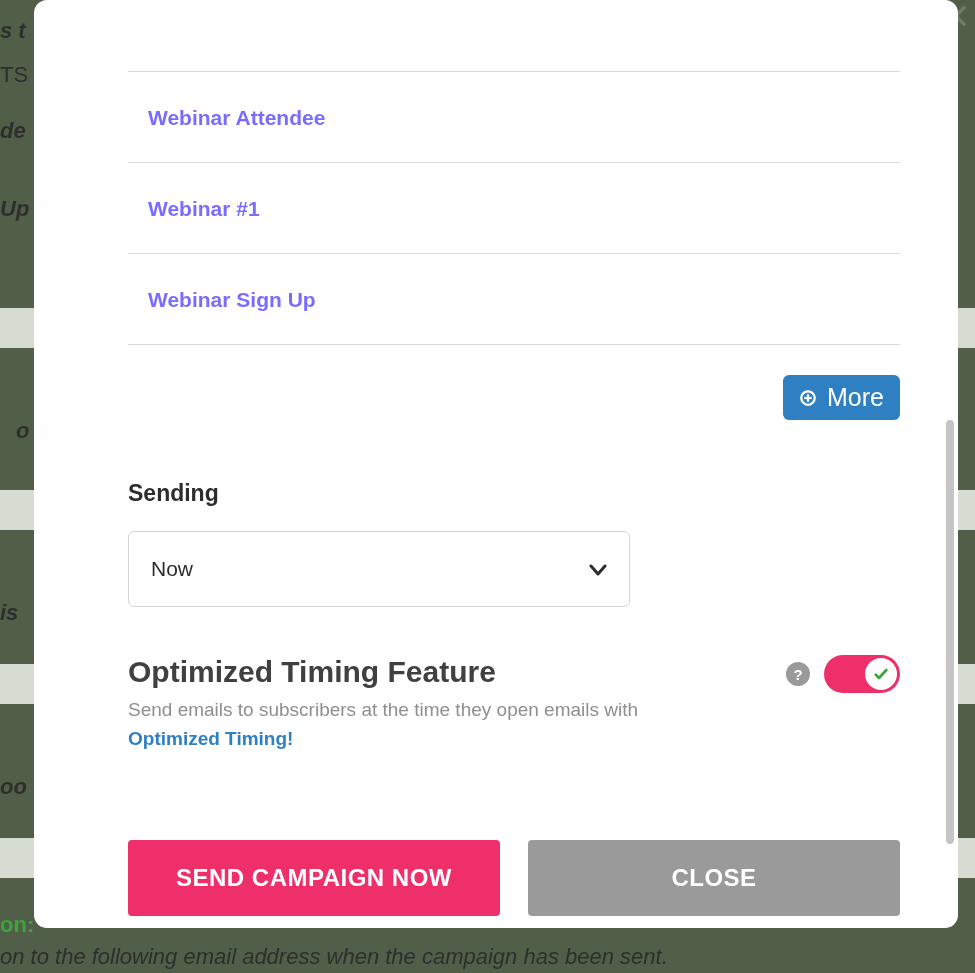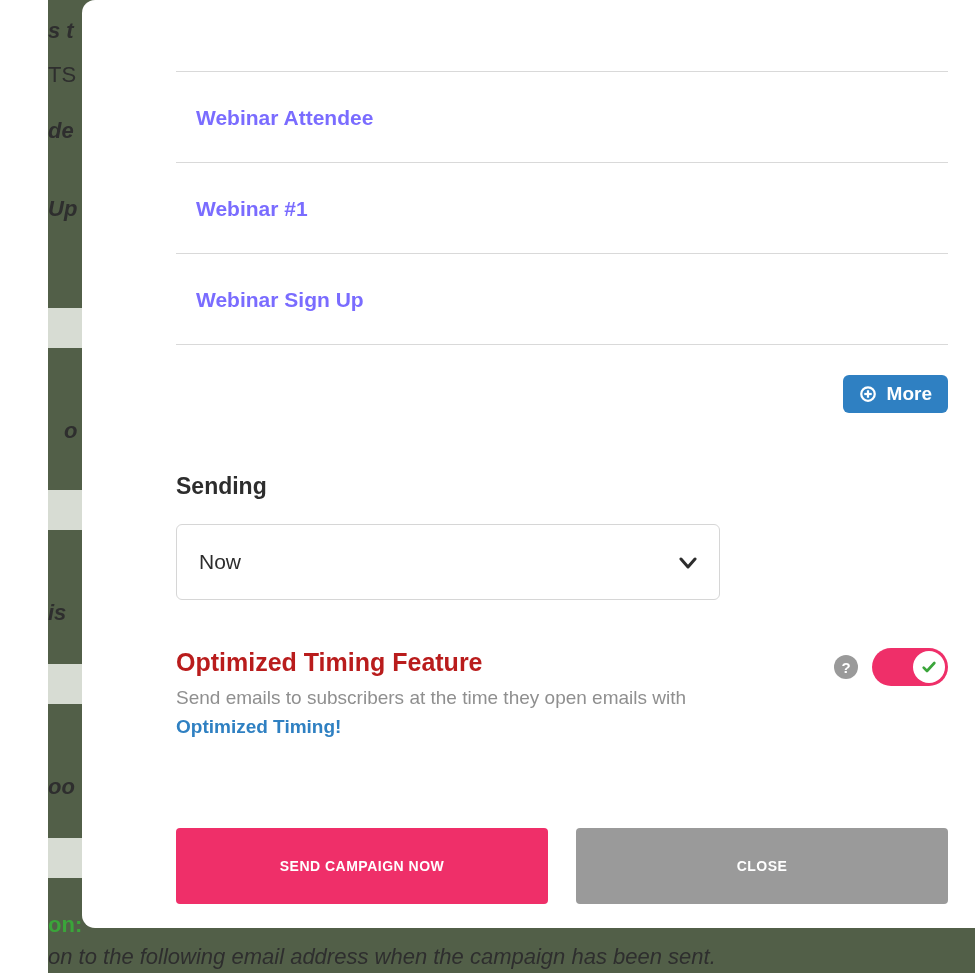--- a/index.html
+++ b/index.html
@@ -1,20 +1,19 @@
 <!DOCTYPE html>
 <html><head>
 <meta charset="utf-8">
 <style>
   * { box-sizing: border-box; margin: 0; padding: 0; }
   html, body { width: 975px; height: 973px; overflow: hidden; font-family: -apple-system, BlinkMacSystemFont, "Segoe UI", Helvetica, Arial, sans-serif; }
   .backdrop {
     position: absolute; inset: 0;
     background: #525f48;
-    margin-left: 48px;
   }
   .bg-text {
     position: absolute;
     color: #2e2e2e;
     font-size: 22px;
     font-style: italic;
     font-weight: 600;
   }
   .bg-band {
     position: absolute;
@@ -60,56 +59,56 @@
     font-size: 21px;
     text-decoration: none;
   }
   .more-row {
     display: flex; justify-content: flex-end;
     padding: 30px 0 60px 0;
   }
   .more-btn {
     background: #2f80c2;
     color: #fff;
-    font-weight: 700;
-    font-size: 19px;
+    font-weight: 400;
+    font-size: 25px;
     padding: 8px 16px;
     border-radius: 6px;
     border: none;
     cursor: pointer;
     display: inline-flex; align-items: center; gap: 10px;
   }
   .section-title {
     font-size: 23px;
     font-weight: 700;
     color: #2d2d2d;
     padding: 0 0 24px 0;
   }
   .select {
-    width: 544px;
+    width: 502px;
     border: 1px solid #d6d6d6;
     border-radius: 6px;
     padding: 24px 22px;
     display: flex; justify-content: space-between; align-items: center;
     font-size: 21px;
     color: #2d2d2d;
     cursor: pointer;
   }
   .chev {
     font-size: 22px;
     font-weight: 800;
     color: #2d2d2d;
   }
   .ot-row {
     display: flex; justify-content: space-between; align-items: flex-start;
     margin-top: 48px;
   }
   .ot-left { max-width: 520px; }
   .ot-title {
-    font-size: 25px; font-weight: 800; color: #b91c1c;
+    font-size: 30px; font-weight: 800; color: #404040;
     margin-bottom: 6px;
   }
   .ot-desc {
     font-size: 19px; color: #8f8f8f; line-height: 1.55; font-weight: 500;
   }
   .ot-desc a { color: #2f80c2; font-weight: 700; text-decoration: none; }
   .ot-right { display: flex; align-items: center; gap: 14px; }
   .help-circle {
     width: 24px; height: 24px; border-radius: 50%;
     background: #9a9a9a; color: #fff;
@@ -132,21 +131,21 @@
   .toggle-knob svg { width: 16px; height: 16px; }
   .actions {
     display: flex; gap: 28px;
     margin-top: 86px;
   }
   .btn {
     flex: 1;
     height: 76px;
     border: none;
     border-radius: 4px;
-    font-size: 14px;
+    font-size: 24px;
     font-weight: 800;
     letter-spacing: 0.5px;
     color: #fff;
     cursor: pointer;
   }
   .btn-primary { background: #ef2f69; }
   .btn-secondary { background: #9a9a9a; }
 </style>
 </head>
 <body>

